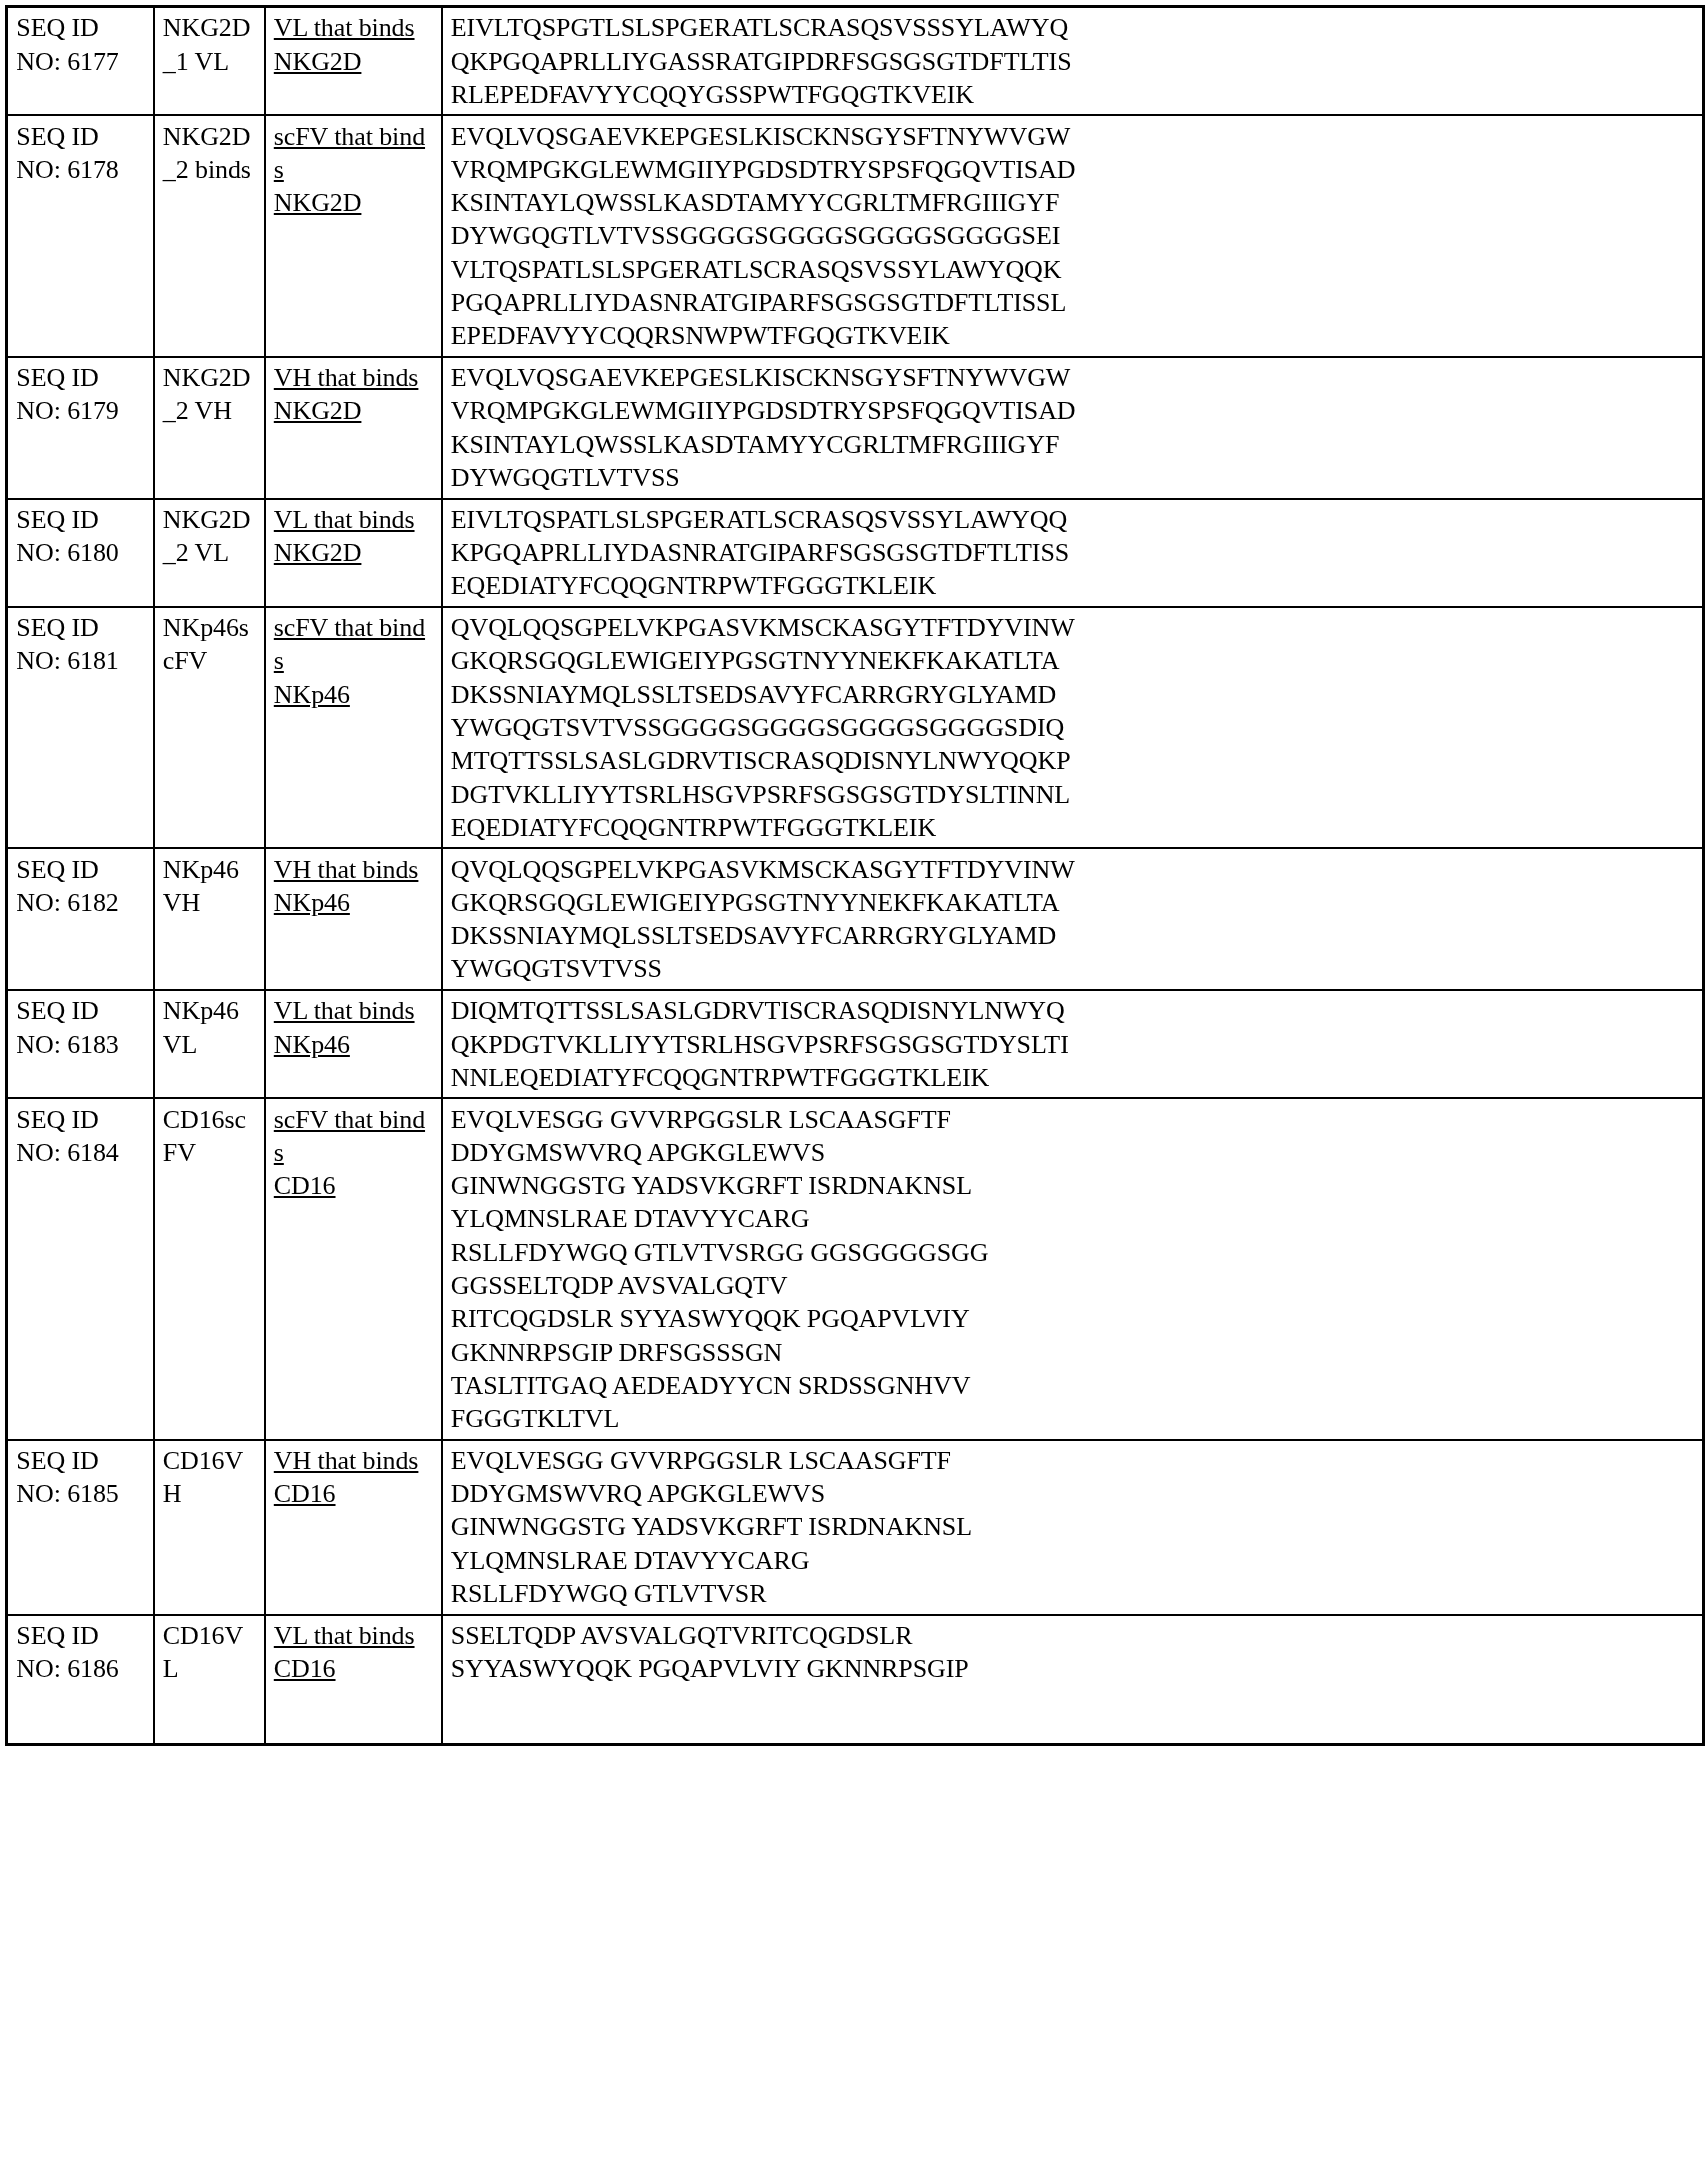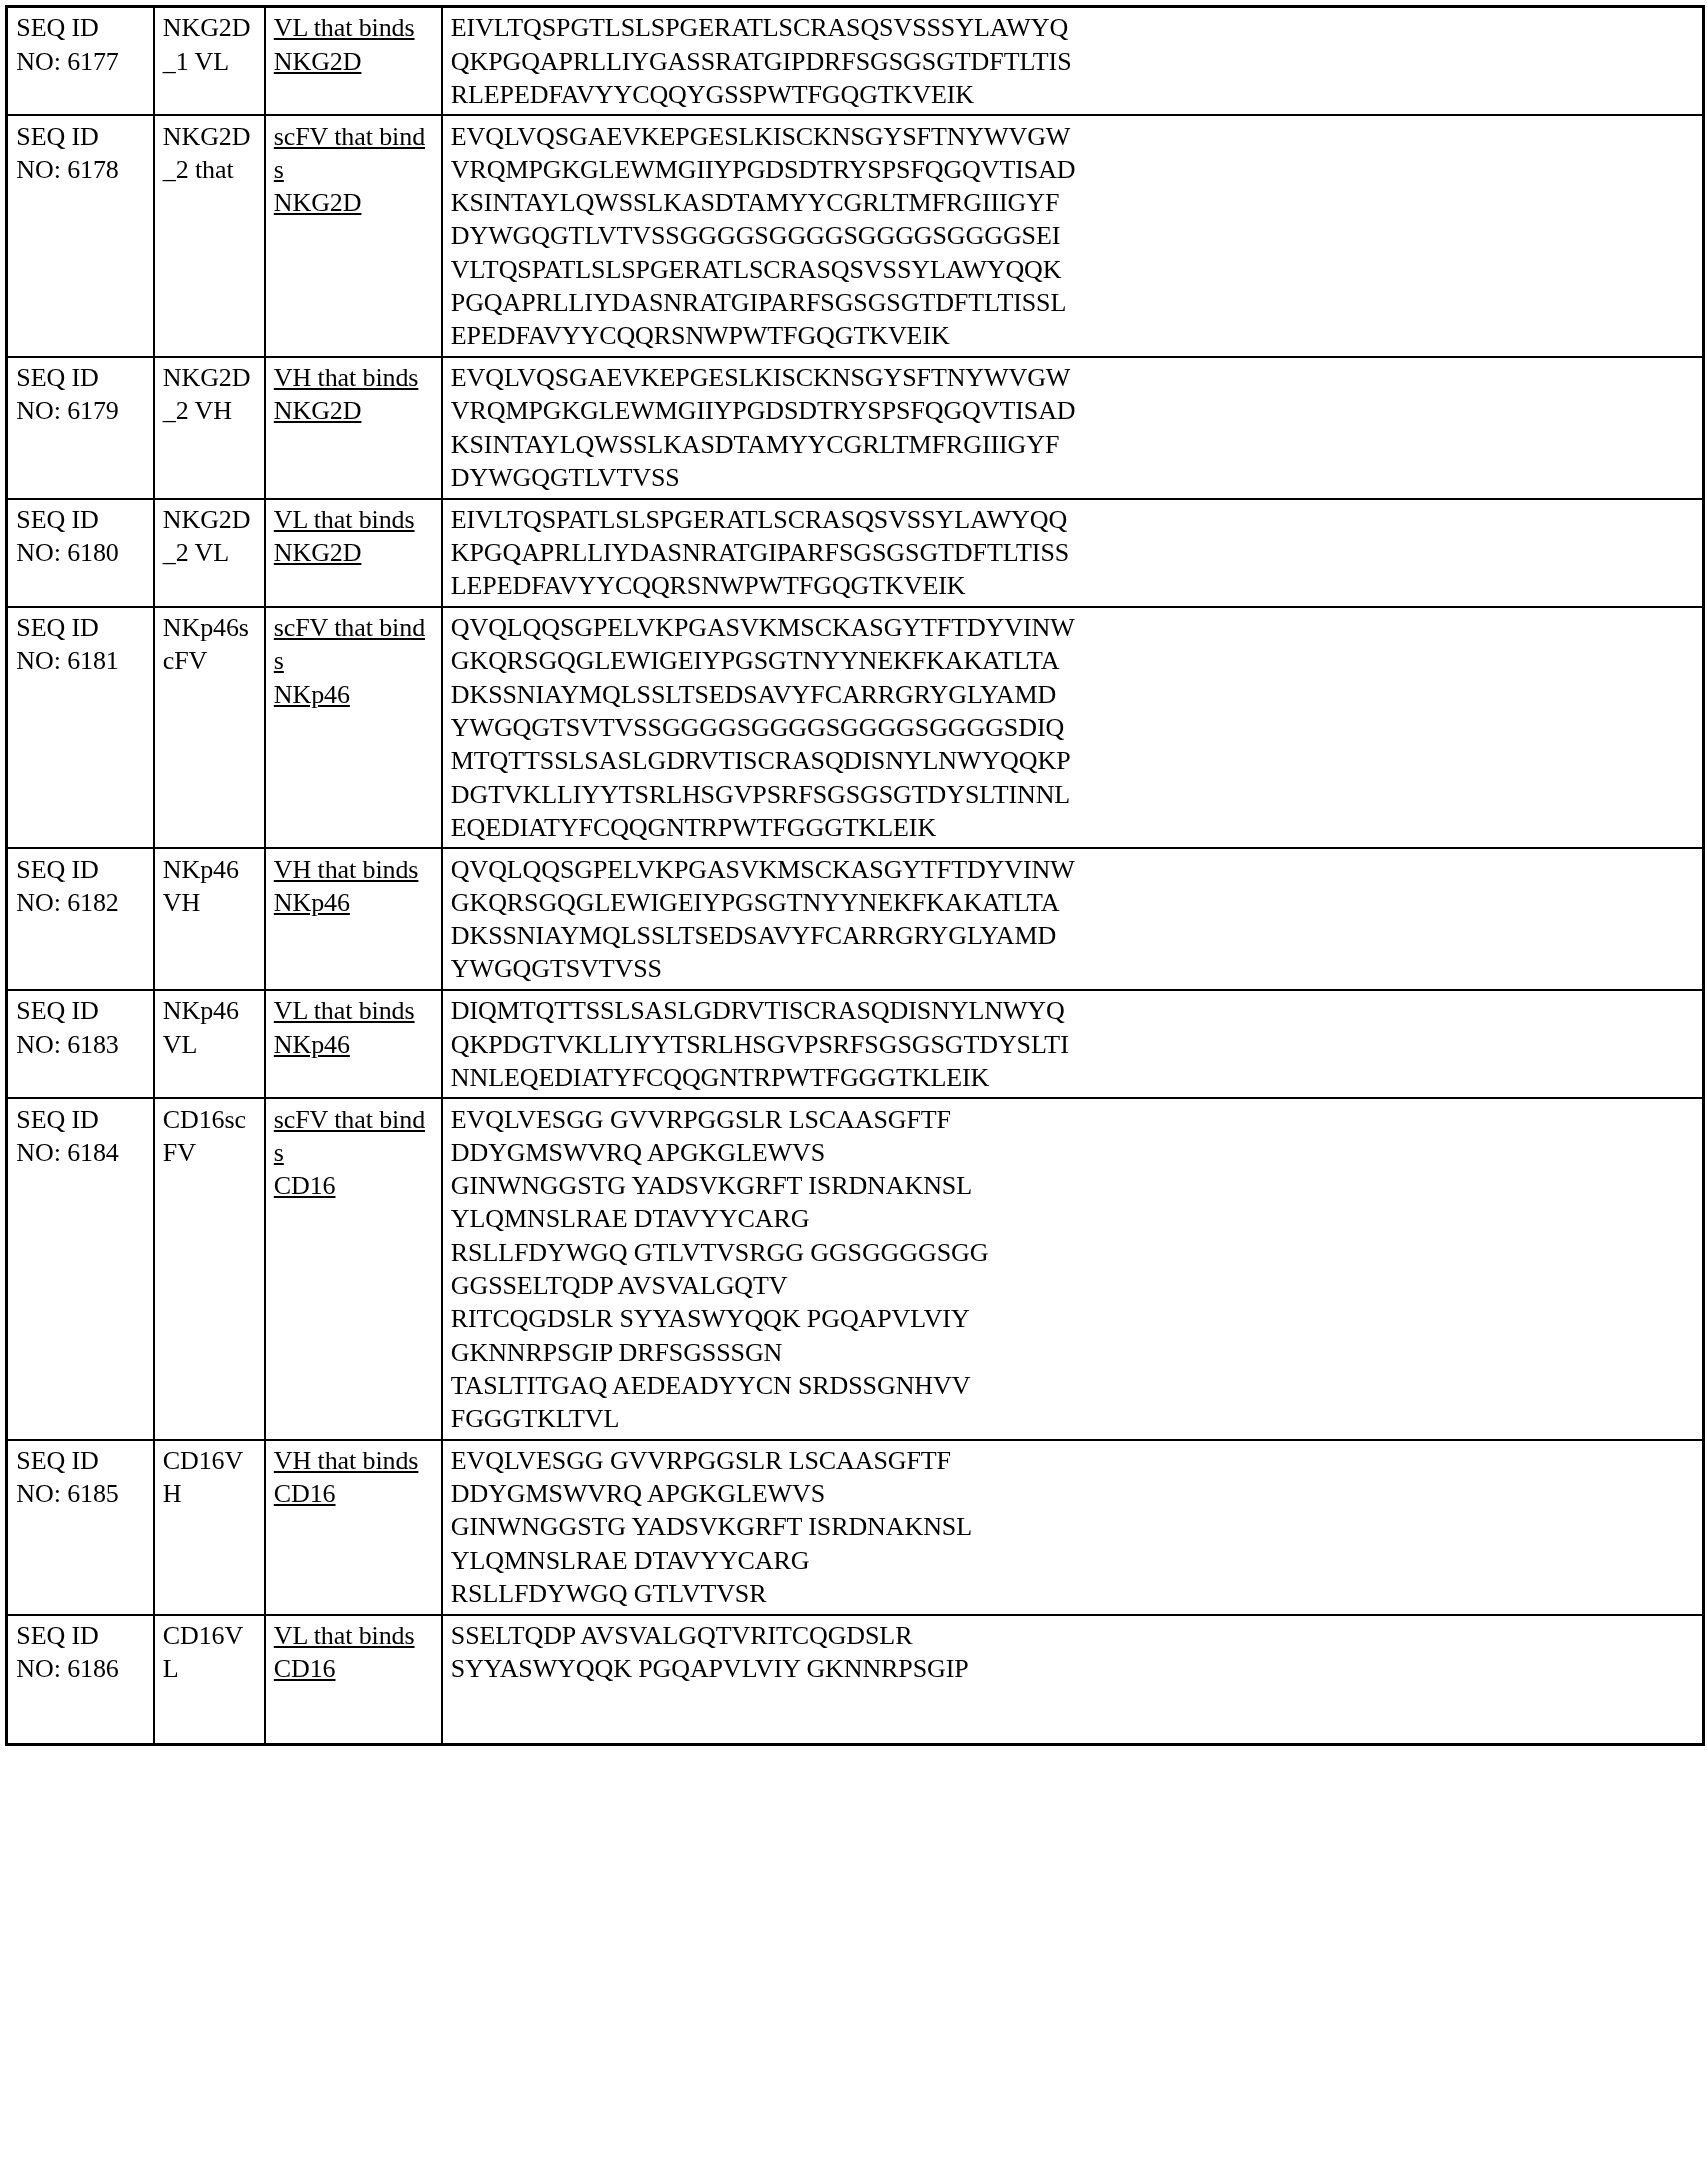--- a/index.html
+++ b/index.html
@@ -104,21 +104,21 @@
         <td class="cell-desc">VL that binds
 NKG2D</td>
         <td class="cell-seq">EIVLTQSPGTLSLSPGERATLSCRASQSVSSSYLAWYQ
 QKPGQAPRLLIYGASSRATGIPDRFSGSGSGTDFTLTIS
 RLEPEDFAVYYCQQYGSSPWTFGQGTKVEIK</td>
       </tr>
 
       <tr>
         <td class="cell-seqid">SEQ ID
 NO: 6178</td>
-        <td class="cell-name">NKG2D_2 that</td>
+        <td class="cell-name">NKG2D_2 binds</td>
         <td class="cell-desc">scFV that binds
 NKG2D</td>
         <td class="cell-seq">EVQLVQSGAEVKEPGESLKISCKNSGYSFTNYWVGW
 VRQMPGKGLEWMGIIYPGDSDTRYSPSFQGQVTISAD
 KSINTAYLQWSSLKASDTAMYYCGRLTMFRGIIIGYF
 DYWGQGTLVTVSSGGGGSGGGGSGGGGSGGGGSEI
 VLTQSPATLSLSPGERATLSCRASQSVSSYLAWYQQK
 PGQAPRLLIYDASNRATGIPARFSGSGSGTDFTLTISSL
 EPEDFAVYYCQQRSNWPWTFGQGTKVEIK</td>
       </tr>
@@ -136,21 +136,21 @@
       </tr>
 
       <tr>
         <td class="cell-seqid">SEQ ID
 NO: 6180</td>
         <td class="cell-name">NKG2D_2 VL</td>
         <td class="cell-desc">VL that binds
 NKG2D</td>
         <td class="cell-seq">EIVLTQSPATLSLSPGERATLSCRASQSVSSYLAWYQQ
 KPGQAPRLLIYDASNRATGIPARFSGSGSGTDFTLTISS
-LEPEDFAVYYCQQRSNWPWTFGQGTKVEIK</td>
+EQEDIATYFCQQGNTRPWTFGGGTKLEIK</td>
       </tr>
 
       <tr>
         <td class="cell-seqid">SEQ ID
 NO: 6181</td>
         <td class="cell-name">NKp46scFV</td>
         <td class="cell-desc">scFV that binds
 NKp46</td>
         <td class="cell-seq">QVQLQQSGPELVKPGASVKMSCKASGYTFTDYVINW
 GKQRSGQGLEWIGEIYPGSGTNYYNEKFKAKATLTA

